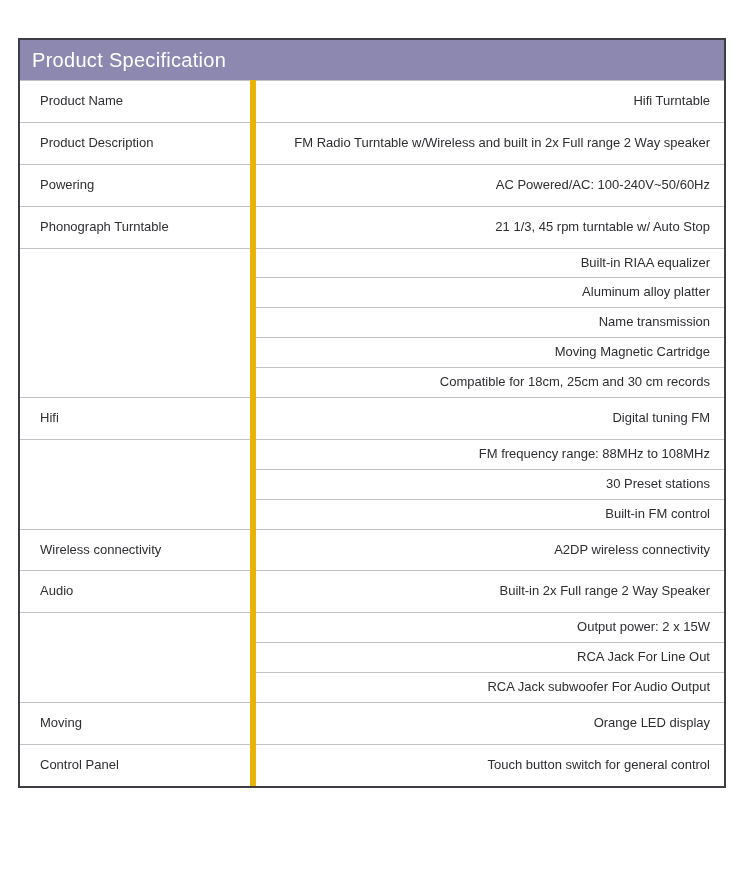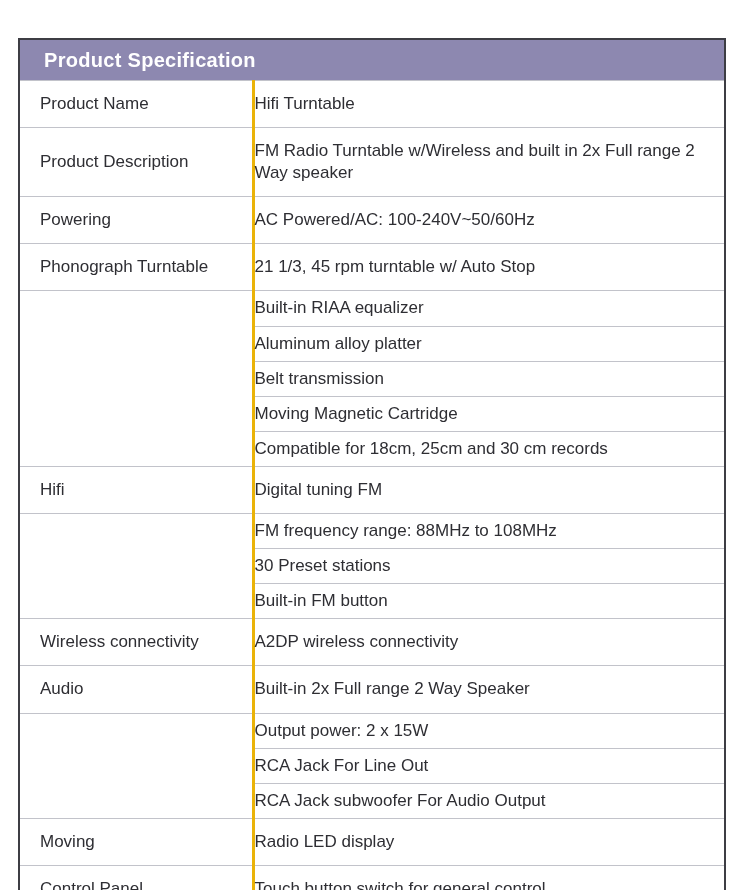--- a/index.html
+++ b/index.html
@@ -16,48 +16,49 @@
   }
   .spec-container {
     width: 708px;
     box-sizing: border-box;
     border: 2px solid #3d3d44;
     background: #ffffff;
   }
   .spec-header {
     height: 40px;
     line-height: 40px;
-    padding-left: 24px;
+    padding-left: 12px;
     font-size: 20px;
     letter-spacing: 0.3px;
-    font-weight: 700;
+    font-weight: 400;
   }
   table.spec-table {
     width: 100%;
     border-collapse: collapse;
     table-layout: fixed;
   }
   .spec-table td {
-    font-size: 17px;
+    font-size: 13px;
     color: #2e2e33;
     vertical-align: middle;
     line-height: 1.3;
     word-wrap: break-word;
   }
   .label-cell {
     width: 233px;
     box-sizing: border-box;
     padding-left: 20px;
     padding-right: 8px;
     color: #27272c;
   }
   .value-cell {
-    border-left: 3px solid #eab308;
+    border-left: 6px solid #eab308;
     padding-left: 0;
     padding-right: 14px;
+    text-align: right;
   }
   .spec-table tr td {
     border-top: 1px solid #c2c3ca;
   }
   tr.group-first td {
     padding-top: 12px;
     padding-bottom: 12px;
   }
   tr.sub-row td {
     padding-top: 6px;
@@ -89,41 +90,41 @@
             <td class="value-cell">21 1/3, 45 rpm turntable w/ Auto Stop</td>
           </tr>
           <tr class="sub-row">
             <td class="label-cell" rowspan="5"></td>
             <td class="value-cell">Built-in RIAA equalizer</td>
           </tr>
           <tr class="sub-row">
             <td class="value-cell">Aluminum alloy platter</td>
           </tr>
           <tr class="sub-row">
-            <td class="value-cell">Belt transmission</td>
+            <td class="value-cell">Name transmission</td>
           </tr>
           <tr class="sub-row">
             <td class="value-cell">Moving Magnetic Cartridge</td>
           </tr>
           <tr class="sub-row">
             <td class="value-cell">Compatible for 18cm, 25cm and 30 cm records</td>
           </tr>
           <tr class="group-first">
             <td class="label-cell">Hifi</td>
             <td class="value-cell">Digital tuning FM</td>
           </tr>
           <tr class="sub-row">
             <td class="label-cell" rowspan="3"></td>
             <td class="value-cell">FM frequency range: 88MHz to 108MHz</td>
           </tr>
           <tr class="sub-row">
             <td class="value-cell">30 Preset stations</td>
           </tr>
           <tr class="sub-row">
-            <td class="value-cell">Built-in FM button</td>
+            <td class="value-cell">Built-in FM control</td>
           </tr>
           <tr class="group-first">
             <td class="label-cell">Wireless connectivity</td>
             <td class="value-cell">A2DP wireless connectivity</td>
           </tr>
           <tr class="group-first">
             <td class="label-cell">Audio</td>
             <td class="value-cell">Built-in 2x Full range 2 Way Speaker</td>
           </tr>
           <tr class="sub-row">
@@ -131,21 +132,21 @@
             <td class="value-cell">Output power: 2 x 15W</td>
           </tr>
           <tr class="sub-row">
             <td class="value-cell">RCA Jack For Line Out</td>
           </tr>
           <tr class="sub-row">
             <td class="value-cell">RCA Jack subwoofer For Audio Output</td>
           </tr>
           <tr class="group-first">
             <td class="label-cell">Moving</td>
-            <td class="value-cell">Radio LED display</td>
+            <td class="value-cell">Orange LED display</td>
           </tr>
           <tr class="group-first">
             <td class="label-cell">Control Panel</td>
             <td class="value-cell">Touch button switch for general control</td>
           </tr>
         </tbody>
     </table>
   </div>
 </div>
 

